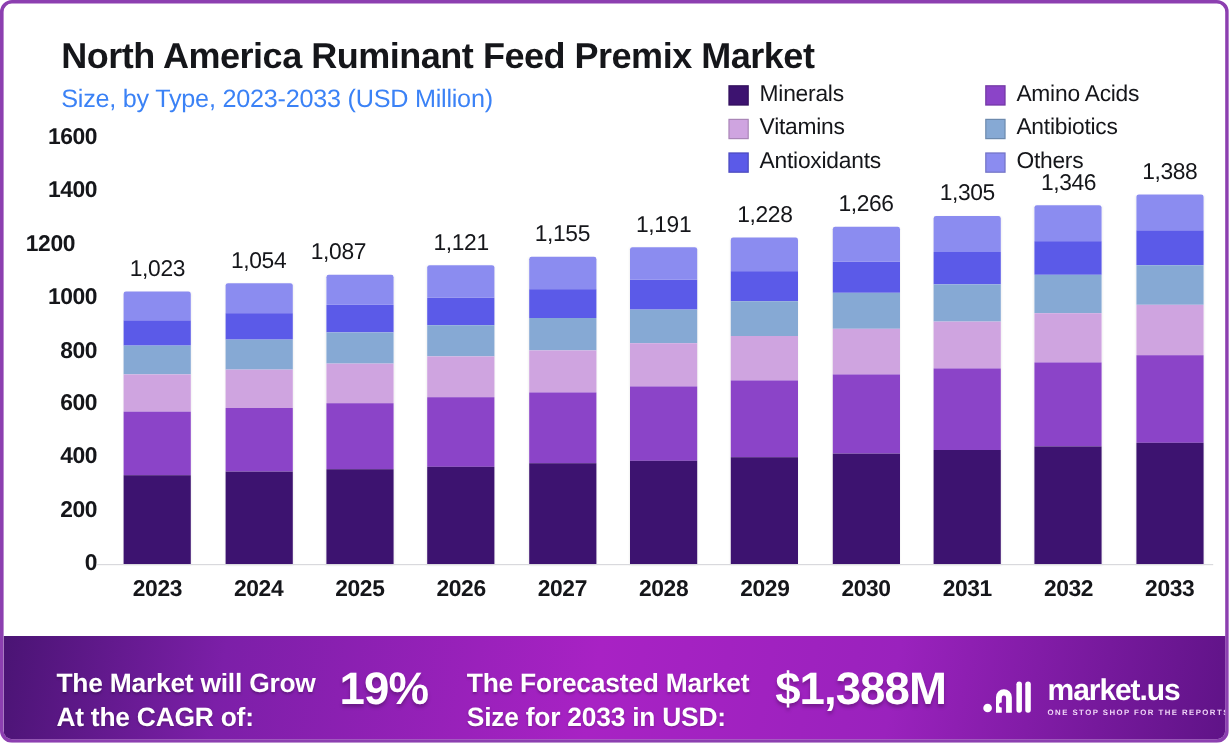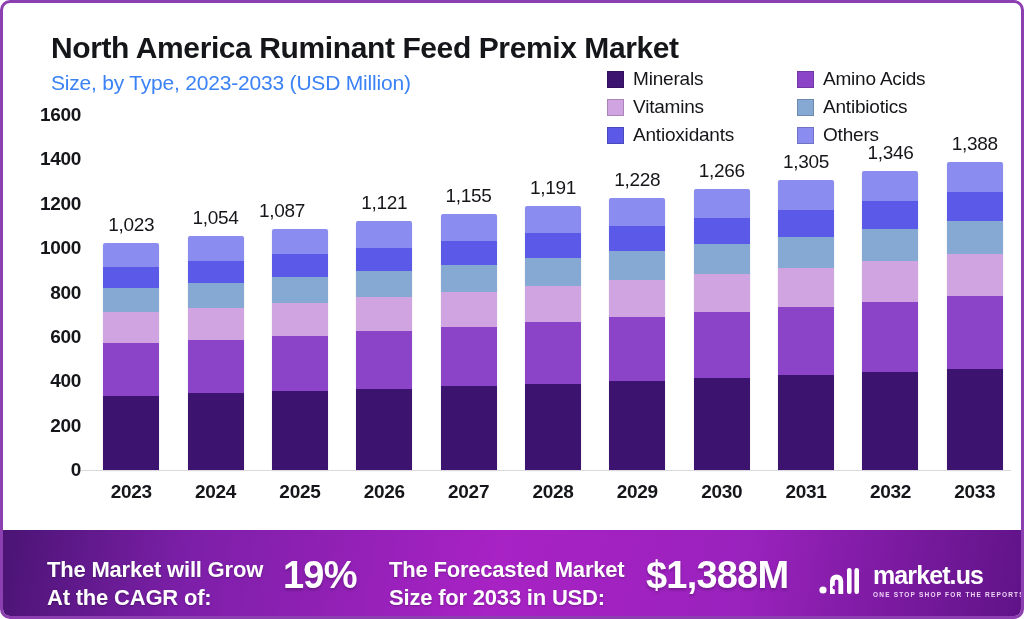--- a/index.html
+++ b/index.html
@@ -29,21 +29,21 @@
     font-size: 21px; font-weight: 400; color: #3b82f6;
     letter-spacing: -0.2px; white-space: nowrap;
   }
   
   #legend {
     position: absolute; left: 604px; top: 62px;
     width: 400px;
     display: grid;
     grid-template-columns: 190px 190px;
     grid-auto-rows: 28px;
-    column-gap: 0;
+    column-gap: 24px;
   }
   .lg-item { display: flex; align-items: center; gap: 9px; }
   .lg-sw {
     width: 17px; height: 17px; flex: 0 0 17px;
     border: 1px solid rgba(0,0,0,0.18);
   }
   .lg-lb {
     font-size: 19px; font-weight: 400; color: #15161a;
     white-space: nowrap; letter-spacing: -0.2px;
   }
@@ -158,21 +158,21 @@
   </div>
 
   <div id="plot">
     <div id="yaxis">
         <div class="ytick" style="top: 355px;">0</div>
         <div class="ytick" style="top: 310.625px;">200</div>
         <div class="ytick" style="top: 266.25px;">400</div>
         <div class="ytick" style="top: 221.875px;">600</div>
         <div class="ytick" style="top: 177.5px;">800</div>
         <div class="ytick" style="top: 133.125px;">1000</div>
-        <div class="ytick" style="top: 88.75px;">1200</div>
+        <div class="ytick" style="top: 88.75px; text-align: center;">1200</div>
         <div class="ytick" style="top: 44.375px;">1400</div>
         <div class="ytick" style="top: 0px;">1600</div>
       </div>
     <div id="bars">
         <div class="bar-wrap" style="left: 14.1818px; height: 226.978px;">
           <div class="seg top-seg" style="background: rgb(139, 140, 240); height: 10.5572%;"></div>
           <div class="seg" style="background: rgb(91, 90, 232); height: 9.28641%;"></div>
           <div class="seg" style="background: rgb(134, 169, 212); height: 10.7527%;"></div>
           <div class="seg" style="background: rgb(207, 164, 224); height: 13.6852%;"></div>
           <div class="seg" style="background: rgb(139, 68, 200); height: 22.9717%;"></div>

